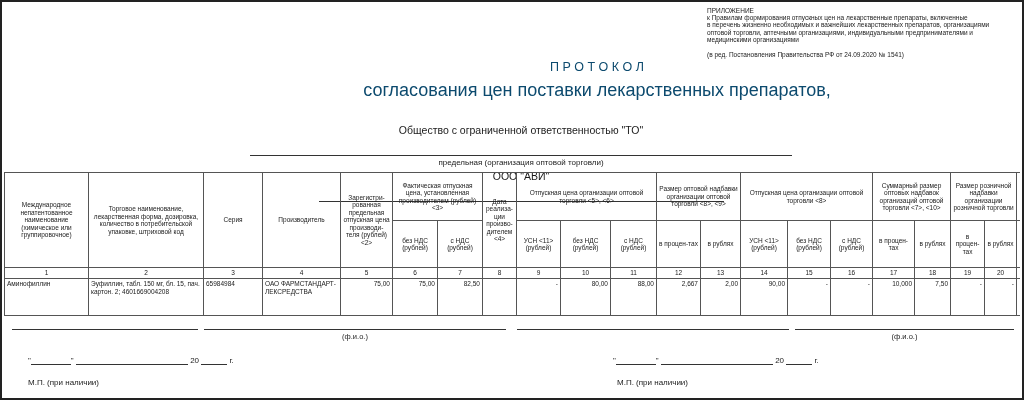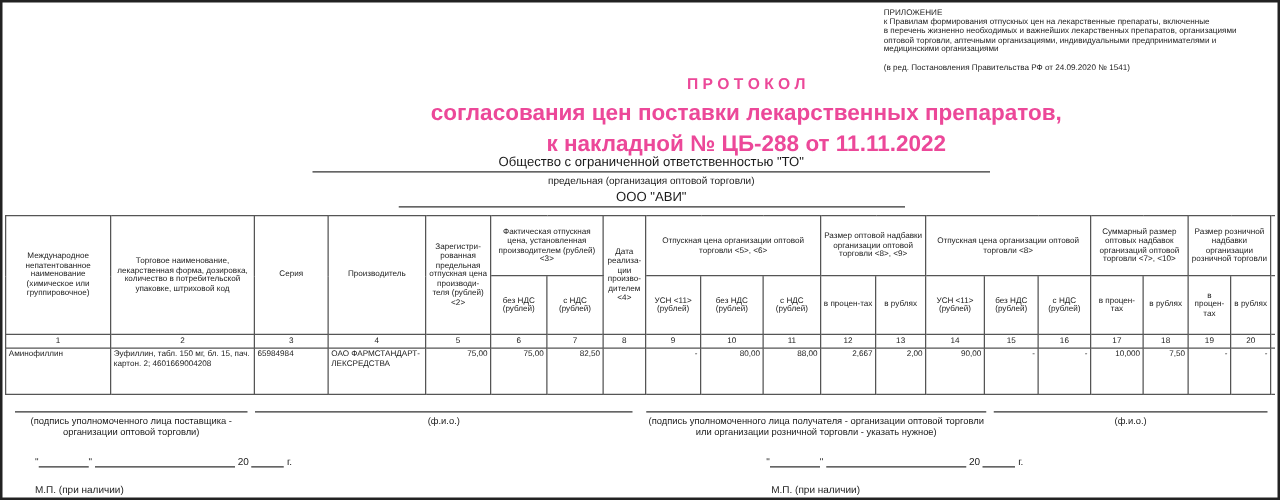--- a/index.html
+++ b/index.html
@@ -8,27 +8,27 @@
     font-family:"Liberation Sans","DejaVu Sans",sans-serif; color:#1a1a1a;
     overflow:hidden;
   }
   .frame { position:absolute; inset:0; border:2px solid #222; pointer-events:none; z-index:50; }
 
   
   .appendix { position:absolute; left:707px; top:7px; width:300px; font-size:6.5px; line-height:7.2px; color:#222; }
   .appendix .ed { margin-top:8px; }
 
   
-  .title { position:absolute; left:170px; top:60px; width:854px; text-align:center; font-weight:bold; color:#ec4899; }
+  .title { position:absolute; left:170px; top:60px; width:854px; text-align:center; font-weight:normal; color:#0c4a6e; }
   .title .t1 { font-size:12.5px; margin-bottom:6px; }
   .title .t  { font-size:18px;  margin-bottom:4px; }
 
   
   .parties { position:absolute; left:250px; top:124px; width:542px; text-align:center; }
-  .pname  { font-size:10.5px; border-bottom:1px solid #333; padding-bottom:1px; }
+  .pname  { font-size:10.5px; border-bottom:1px solid #333; padding-bottom:19px; }
   .pname2 { width:405px; margin:0 auto; }
   .plabel { font-size:8px; padding:2px 0 3px 0; }
 
   
   .tablewrap { position:absolute; left:4px; top:172px; width:1016px; overflow:hidden; }
   table { border-collapse:collapse; table-layout:fixed; width:1074px; }
   td { border:1px solid #555; padding:1px 2px; font-size:6.5px; line-height:7.5px;
        text-align:center; vertical-align:middle; overflow:hidden; overflow-wrap:break-word; }
   tr.rA td { height:40px; }
   tr.rB td { height:44px; }
@@ -64,21 +64,20 @@
     <div>к Правилам формирования отпускных цен на лекарственные препараты, включенные</div>
     <div>в перечень жизненно необходимых и важнейших лекарственных препаратов, организациями</div>
     <div>оптовой торговли, аптечными организациями, индивидуальными предпринимателями и</div>
     <div>медицинскими организациями</div>
     <div class="ed">(в ред. Постановления Правительства РФ от 24.09.2020 № 1541)</div>
   </div>
 
   <div class="title">
     <div class="t1">П Р О Т О К О Л</div>
     <div class="t">согласования цен поставки лекарственных препаратов,</div>
-    <div class="t">к накладной № ЦБ-288 от 11.11.2022</div>
   </div>
 
   <div class="parties">
     <div class="pname">Общество с ограниченной ответственностью "ТО"</div>
     <div class="plabel">предельная (организация оптовой торговли)</div>
     <div class="pname pname2">ООО "АВИ"</div>
   </div>
 
   <div class="tablewrap">
     <table>
@@ -185,42 +184,40 @@
         <td class="num">-</td>
       </tr>
     </tbody>
       </table>
   </div>
 
   <div class="foot footL">
     <div class="sigrow">
       <div class="sigc1">
         <div class="sline"></div>
-        <div class="slabel">(подпись уполномоченного лица поставщика - организации оптовой торговли)</div>
       </div>
       <div class="sigc2">
         <div class="sline"></div>
         <div class="slabel">(ф.и.о.)</div>
       </div>
     </div>
     <div class="dateline">
       <span>"</span><span class="blank b1"></span><span>"</span>
       <span class="blank b2"></span>
       <span>20</span>
       <span class="blank b3"></span>
       <span>г.</span>
     </div>
     <div class="stamp">М.П. (при наличии)</div>
   </div>
 
   <div class="foot footR">
     <div class="sigrow">
       <div class="sigc1">
         <div class="sline"></div>
-        <div class="slabel">(подпись уполномоченного лица получателя - организации оптовой торговли или организации розничной торговли - указать нужное)</div>
       </div>
       <div class="sigc2">
         <div class="sline"></div>
         <div class="slabel">(ф.и.о.)</div>
       </div>
     </div>
     <div class="dateline">
       <span>"</span><span class="blank b1"></span><span>"</span>
       <span class="blank b2"></span>
       <span>20</span>

